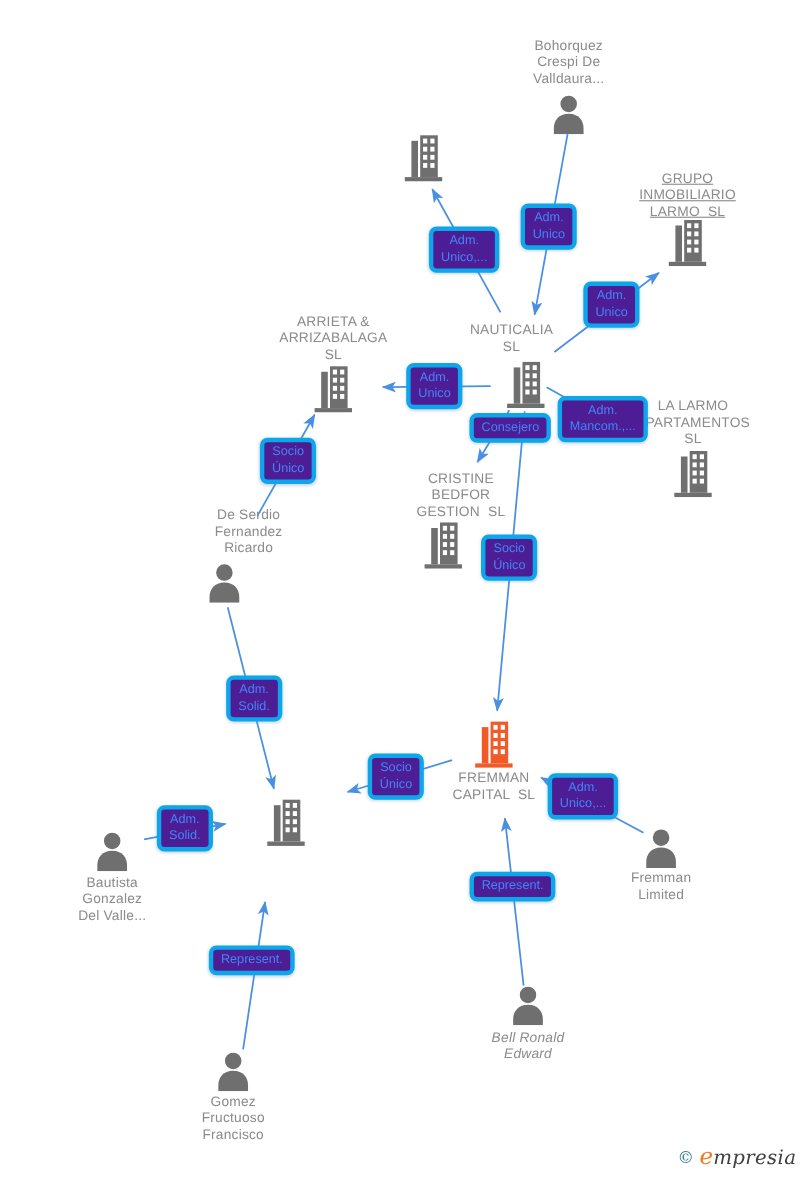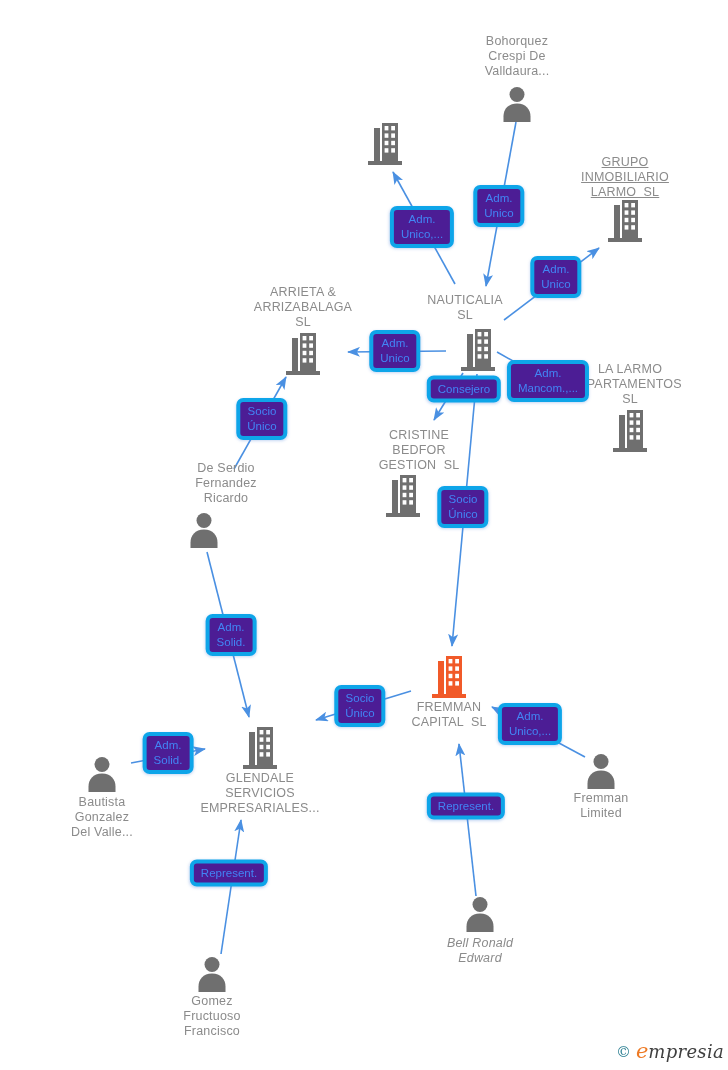--- a/index.html
+++ b/index.html
@@ -189,23 +189,20 @@
     <rect x="15" y="2" width="16" height="38" fill="#6f6f6f"></rect>
         <rect x="17.6" y="5" width="3.8" height="4.4" fill="#ffffff"></rect>
         <rect x="24.2" y="5" width="3.8" height="4.4" fill="#ffffff"></rect>
         <rect x="17.6" y="12.4" width="3.8" height="4.4" fill="#ffffff"></rect>
         <rect x="24.2" y="12.4" width="3.8" height="4.4" fill="#ffffff"></rect>
         <rect x="17.6" y="19.8" width="3.8" height="4.4" fill="#ffffff"></rect>
         <rect x="24.2" y="19.8" width="3.8" height="4.4" fill="#ffffff"></rect>
         <rect x="17.6" y="27.2" width="3.8" height="4.4" fill="#ffffff"></rect>
         <rect x="24.2" y="27.2" width="3.8" height="4.4" fill="#ffffff"></rect>
       </svg></div>
-    <div class="nodename" style="left: 260px; top: 771px;">GLENDALE
-SERVICIOS
-EMPRESARIALES...</div>
     <div class="icon" style="left: 102px; top: 756px;"><svg width="38" height="36" viewBox="0 0 38 36" xmlns="http://www.w3.org/2000/svg">
     <circle cx="19" cy="8.5" r="7.5" fill="#6f6f6f"></circle>
     <path d="M19 17.5 c-9 0 -13.5 6.2 -13.5 13 L5.5 36 h27 l0 -5.5 c0 -6.8 -4.5 -13 -13.5 -13 z" fill="#6f6f6f"></path>
       </svg></div>
     <div class="nodename" style="left: 102px; top: 795px;">Bautista
 Gonzalez
 Del Valle...</div>
     <div class="icon" style="left: 601px; top: 753px;"><svg width="38" height="36" viewBox="0 0 38 36" xmlns="http://www.w3.org/2000/svg">
     <circle cx="19" cy="8.5" r="7.5" fill="#6f6f6f"></circle>
     <path d="M19 17.5 c-9 0 -13.5 6.2 -13.5 13 L5.5 36 h27 l0 -5.5 c0 -6.8 -4.5 -13 -13.5 -13 z" fill="#6f6f6f"></path>

